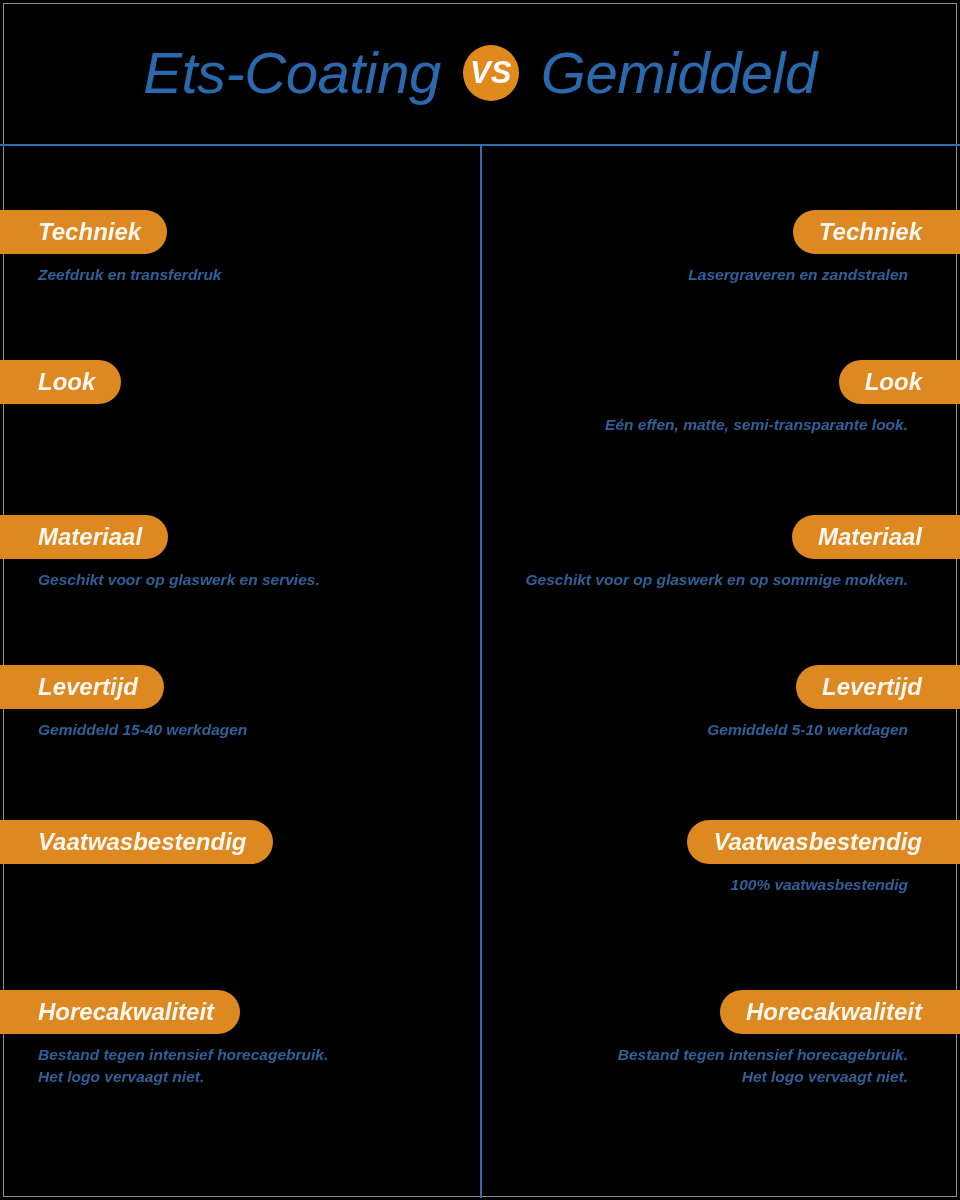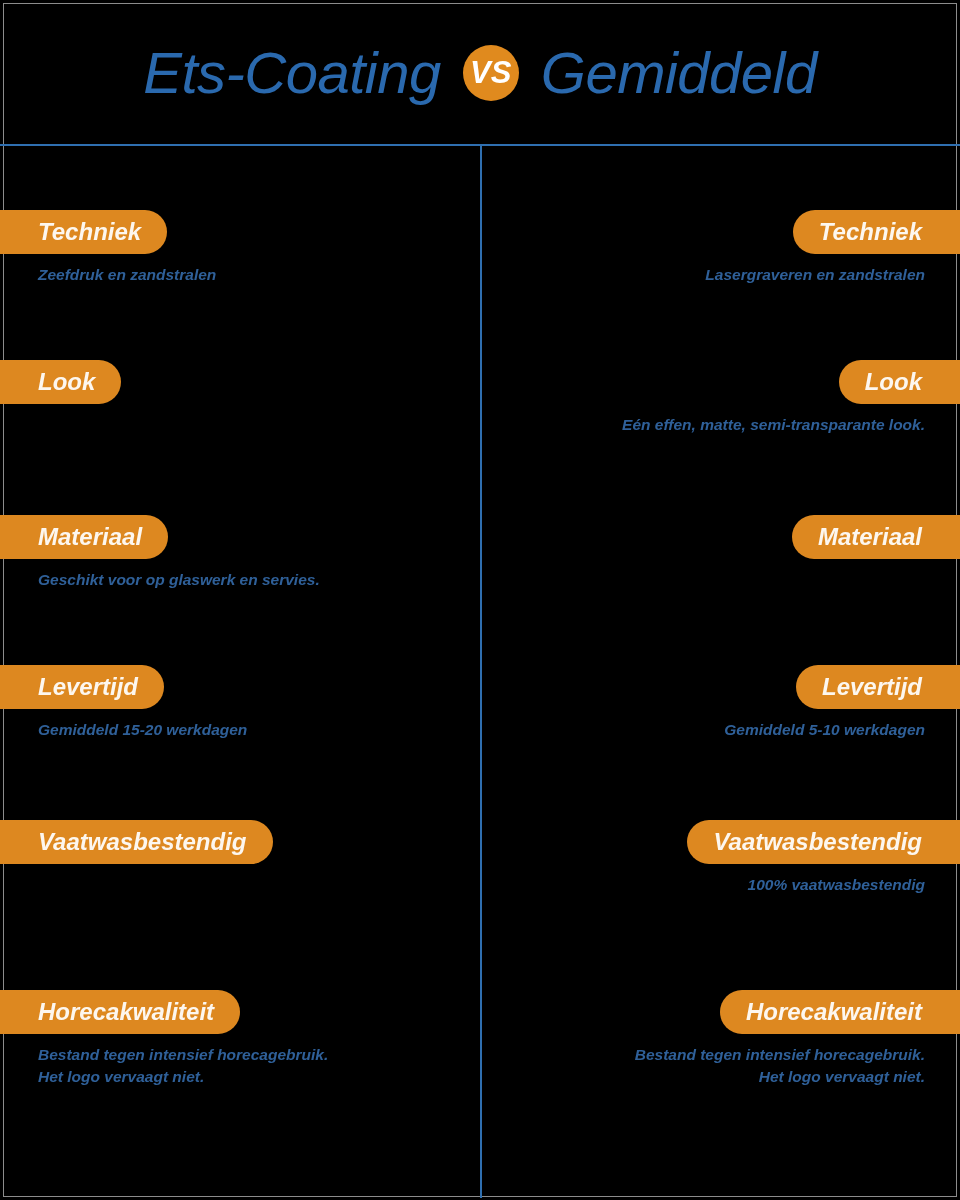--- a/index.html
+++ b/index.html
@@ -145,21 +145,21 @@
     line-height: 22px;
     padding-top: 10px;
     white-space: pre-line;
   }
   .col-left .desc {
     padding-left: 38px;
     padding-right: 20px;
     text-align: left;
   }
   .col-right .desc {
-    padding-right: 35px;
+    padding-right: 52px;
     padding-left: 20px;
     text-align: right;
   }
   .col-right .desc.justified {
     text-align: justify;
     text-align-last: right;
   }
 </style>
 </head>
 <body>
@@ -178,36 +178,36 @@
 
   <div class="header-rule"></div>
   <div class="center-divider"></div>
 
   <div class="columns">
 
     <div class="col col-left">
       <div class="row" style="top:65px">
         <div class="pill">Techniek</div>
         <div class="row-body">
-          <div class="desc">Zeefdruk en zandstralen</div>
+          <div class="desc">Zeefdruk en transferdruk</div>
         </div>
       </div>
       <div class="row" style="top:215px">
         <div class="pill">Look</div>
       </div>
       <div class="row" style="top:370px">
         <div class="pill">Materiaal</div>
         <div class="row-body">
           <div class="desc">Geschikt voor op glaswerk en servies.</div>
         </div>
       </div>
       <div class="row" style="top:520px">
         <div class="pill">Levertijd</div>
         <div class="row-body">
-          <div class="desc">Gemiddeld 15-20 werkdagen</div>
+          <div class="desc">Gemiddeld 15-40 werkdagen</div>
         </div>
       </div>
       <div class="row" style="top:675px">
         <div class="pill">Vaatwasbestendig</div>
       </div>
       <div class="row" style="top:845px">
         <div class="pill">Horecakwaliteit</div>
         <div class="row-body">
           <div class="desc">Bestand tegen intensief horecagebruik.
 Het logo vervaagt niet.</div>
@@ -223,20 +223,23 @@
         </div>
       </div>
       <div class="row" style="top:215px">
         <div class="pill">Look</div>
         <div class="row-body">
           <div class="desc">Eén effen, matte, semi-transparante look.</div>
         </div>
       </div>
       <div class="row" style="top:370px">
         <div class="pill">Materiaal</div>
+        <div class="row-body">
+          <div class="desc">Geschikt voor op glaswerk en op sommige mokken.</div>
+        </div>
       </div>
       <div class="row" style="top:520px">
         <div class="pill">Levertijd</div>
         <div class="row-body">
           <div class="desc">Gemiddeld 5-10 werkdagen</div>
         </div>
       </div>
       <div class="row" style="top:675px">
         <div class="pill">Vaatwasbestendig</div>
         <div class="row-body">

